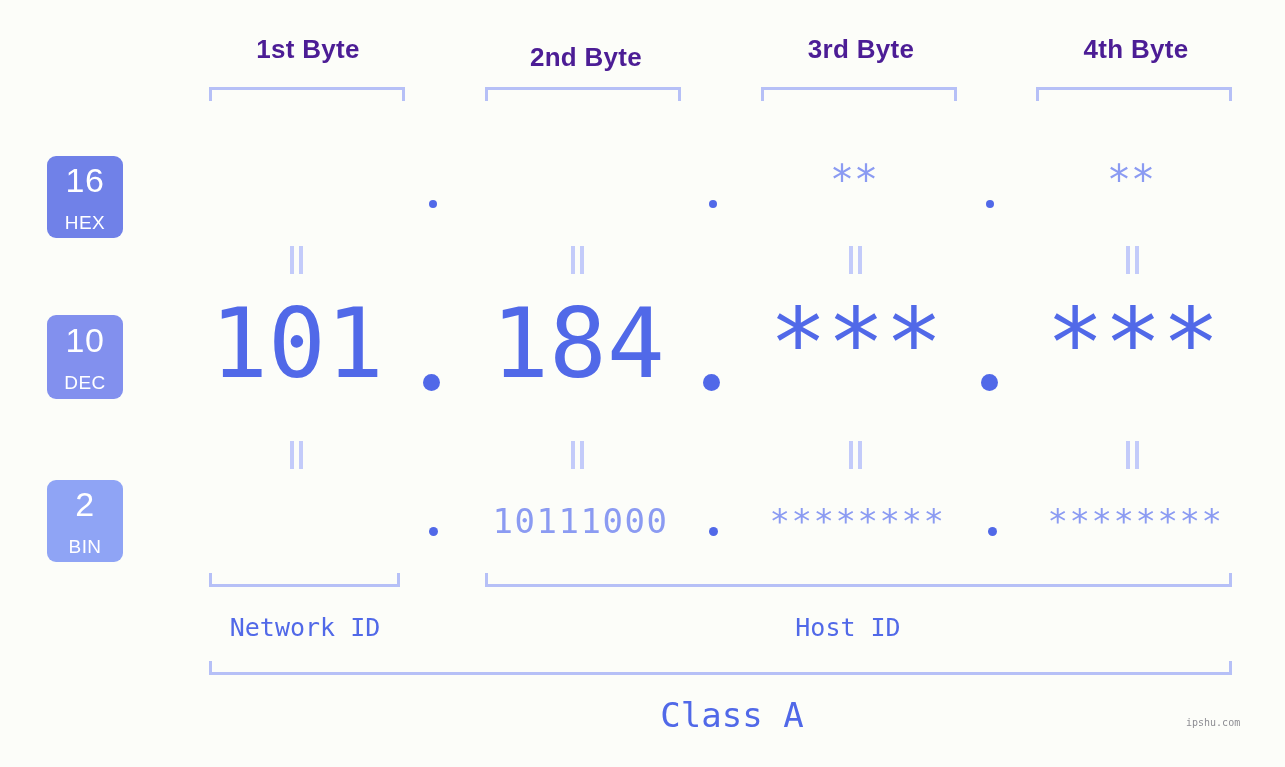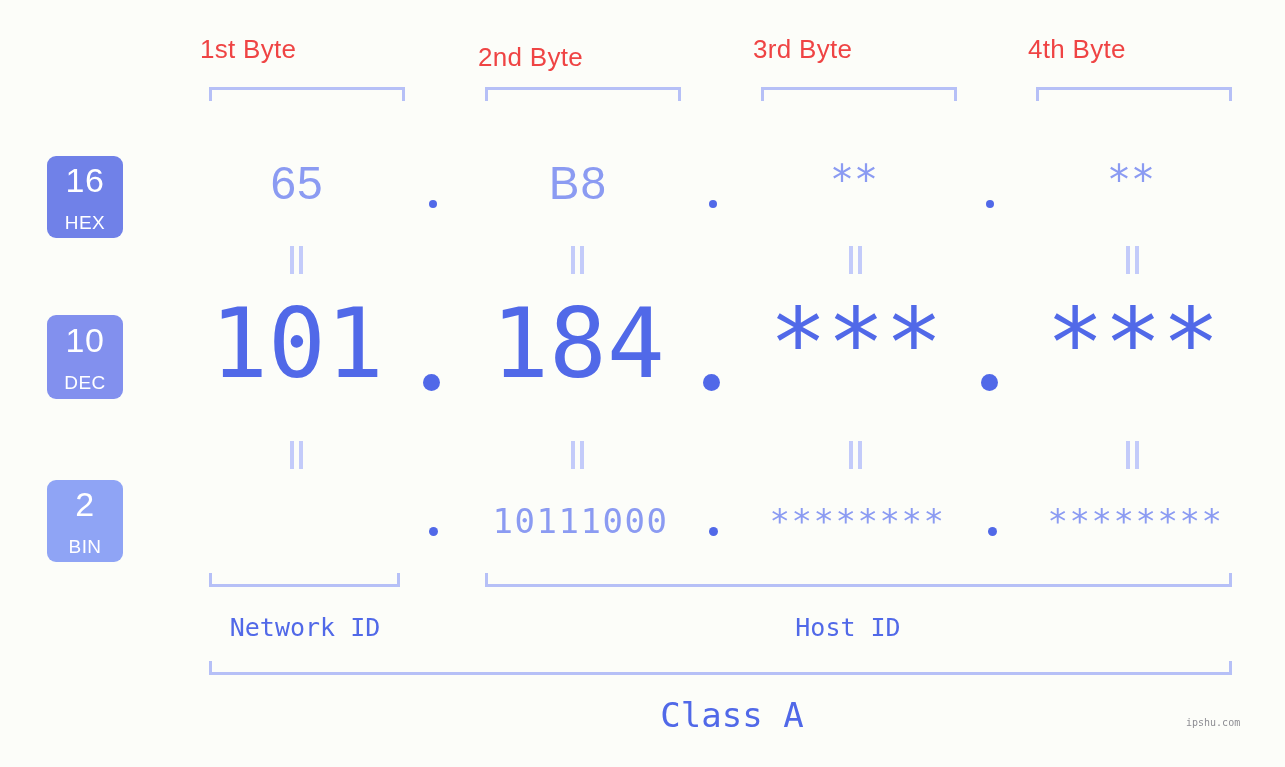--- a/index.html
+++ b/index.html
@@ -20,25 +20,25 @@
   #stage {
     position: absolute;
     left: 0; top: 0;
     width: 1285px;
     height: 767px;
   }
 
   
   .byte-label {
     position: absolute;
-    text-align: left;
-    color: #ef4444;
+    text-align: center;
+    color: #4c1d95;
     font-family: "Liberation Sans", sans-serif;
     font-size: 26px;
-    font-weight: 400;
+    font-weight: 700;
     letter-spacing: .3px;
     white-space: nowrap;
     line-height: 1;
   }
 
   
   .bracket {
     position: absolute;
     border-color: #b6c0f7;
     border-style: solid;
@@ -190,24 +190,22 @@
   </div>
   <div class="badge" style="left:47px; top:315px; height:84px; background:#8290ee;">
     <span class="num">10</span>
     <span class="abbr">DEC</span>
   </div>
   <div class="badge" style="left:47px; top:480px; height:82px; background:#8fa4f5;">
     <span class="num">2</span>
     <span class="abbr">BIN</span>
   </div>
 
-  <div class="cell hex" style="left:199px; top:160px; width:196px;">65</div>
   <div class="dot small" style="left:429px; top:200px;"></div>
 
-  <div class="cell hex" style="left:480px; top:160px; width:196px;">B8</div>
   <div class="dot small" style="left:709px; top:200px;"></div>
 
   <div class="cell hex stars" style="left:758px; top:160px; width:196px;">**</div>
   <div class="dot small" style="left:986px; top:200px;"></div>
 
   <div class="cell hex stars" style="left:1035px; top:160px; width:196px;">**</div>
 
   <div class="eqmark" style="left:289px; top:246px;">
       <i></i>
       <i></i>

